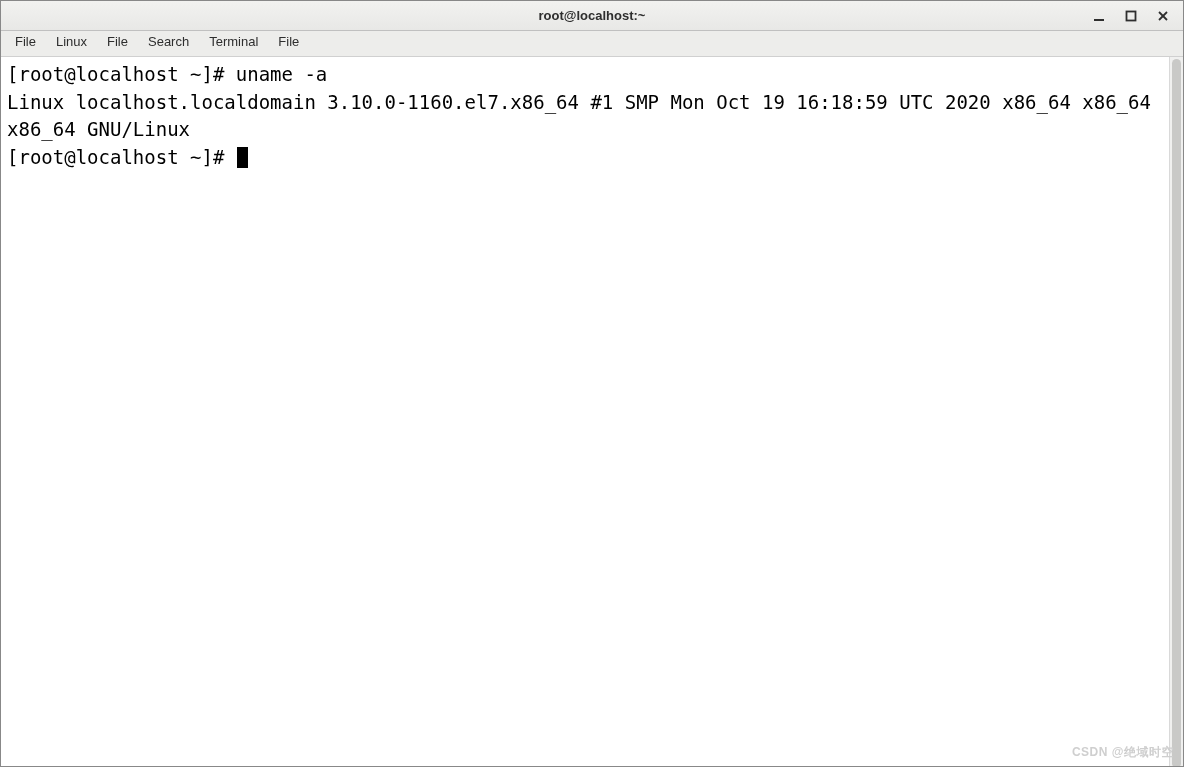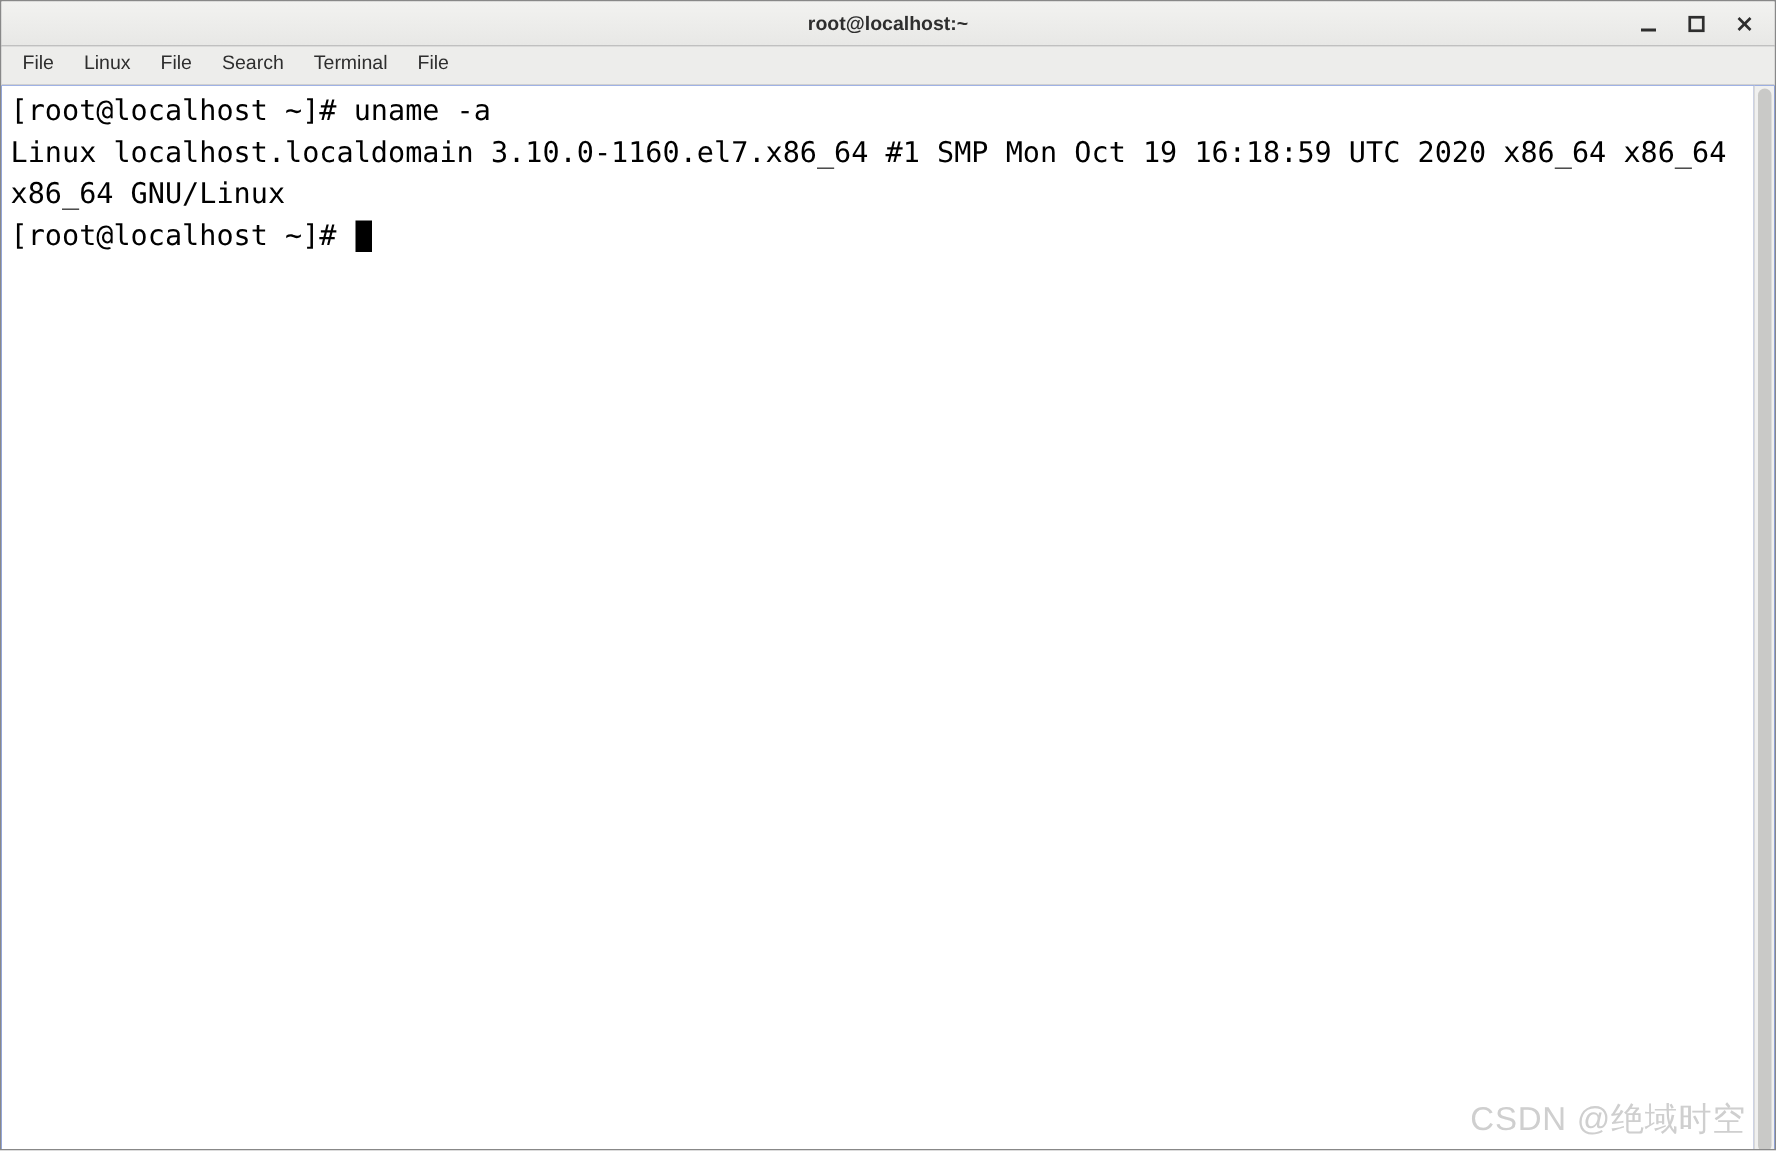--- a/index.html
+++ b/index.html
@@ -70,21 +70,21 @@
       font-size: 13px;
       color: #2e2e2e;
     }
     .menu-item {
       padding: 3px 10px;
       cursor: pointer;
     }
     .terminal-wrap {
       flex: 1;
       display: flex;
-      background: #1d4ed8;
+      background: #15803d;
       overflow: hidden;
     }
     .terminal {
       flex: 1;
       background: #ffffff;
       color: #000000;
       font-family: "DejaVu Sans Mono", "Liberation Mono", monospace;
       font-size: 19px;
       line-height: 1.45;
       padding: 4px 6px 0 6px;
@@ -111,27 +111,28 @@
       left: 2px;
       right: 2px;
       top: 2px;
       height: 100%;
       background: #c9c9c7;
       border-radius: 5px;
       bottom: 2px;
     }
     .watermark {
       position: absolute;
-      right: 20px;
+      right: 10px;
       bottom: 6px;
-      font-size: 22px;
+      font-size: 12px;
       color: #cfcfcf;
       font-family: sans-serif;
       letter-spacing: 0.5px;
       pointer-events: none;
+      font-weight: bold;
     }
   </style>
 </head>
 <body>
 
 <div class="window">
 
   <div class="titlebar">
     <span class="titlebar-title">root@localhost:~</span>
     <div class="window-controls">

